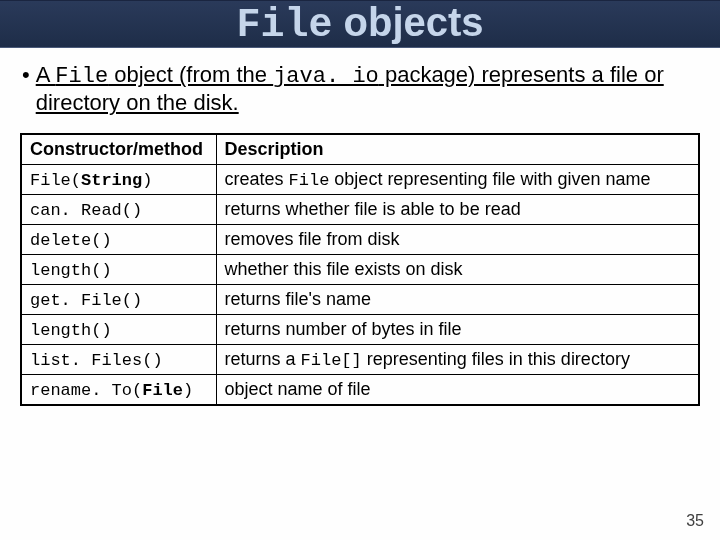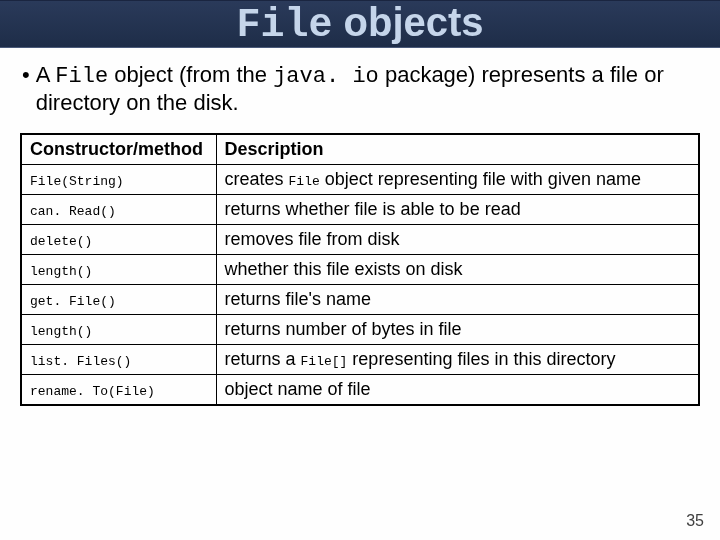--- a/index.html
+++ b/index.html
@@ -36,43 +36,43 @@
     font-size: 22px;
     color: #000;
     line-height: 1.2;
     margin-bottom: 16px;
   }
   .bullet-dot {
     margin: 0 6px 0 2px;
     font-size: 22px;
     line-height: 1.2;
   }
-  .bullet-text { flex: 1; }
+  .bullet-text { flex: 1; text-decoration: underline; }
   .bullet-text .mono { font-family: "Courier New", Courier, monospace; }
   table {
     width: 100%;
     border-collapse: collapse;
     border: 2.5px solid #000;
   }
   th, td {
     border: 1.5px solid #000;
     padding: 4px 8px;
     text-align: left;
     font-size: 18px;
     vertical-align: middle;
     height: 28px;
   }
   th {
     font-weight: bold;
   }
   td:first-child, th:first-child {
     width: 195px;
   }
-  td .mono, th .mono { font-family: "Courier New", Courier, monospace; font-size: 13px; }
-  td .bold { font-weight: normal; text-align: right; }
+  td .mono, th .mono { font-family: "Courier New", Courier, monospace; font-size: 17px; }
+  td .bold { font-weight: bold; text-align: right; }
   .page-num {
     position: absolute;
     bottom: 10px;
     right: 16px;
     font-size: 16px;
     color: #404040;
   }
 </style>
 </head>
 <body>

